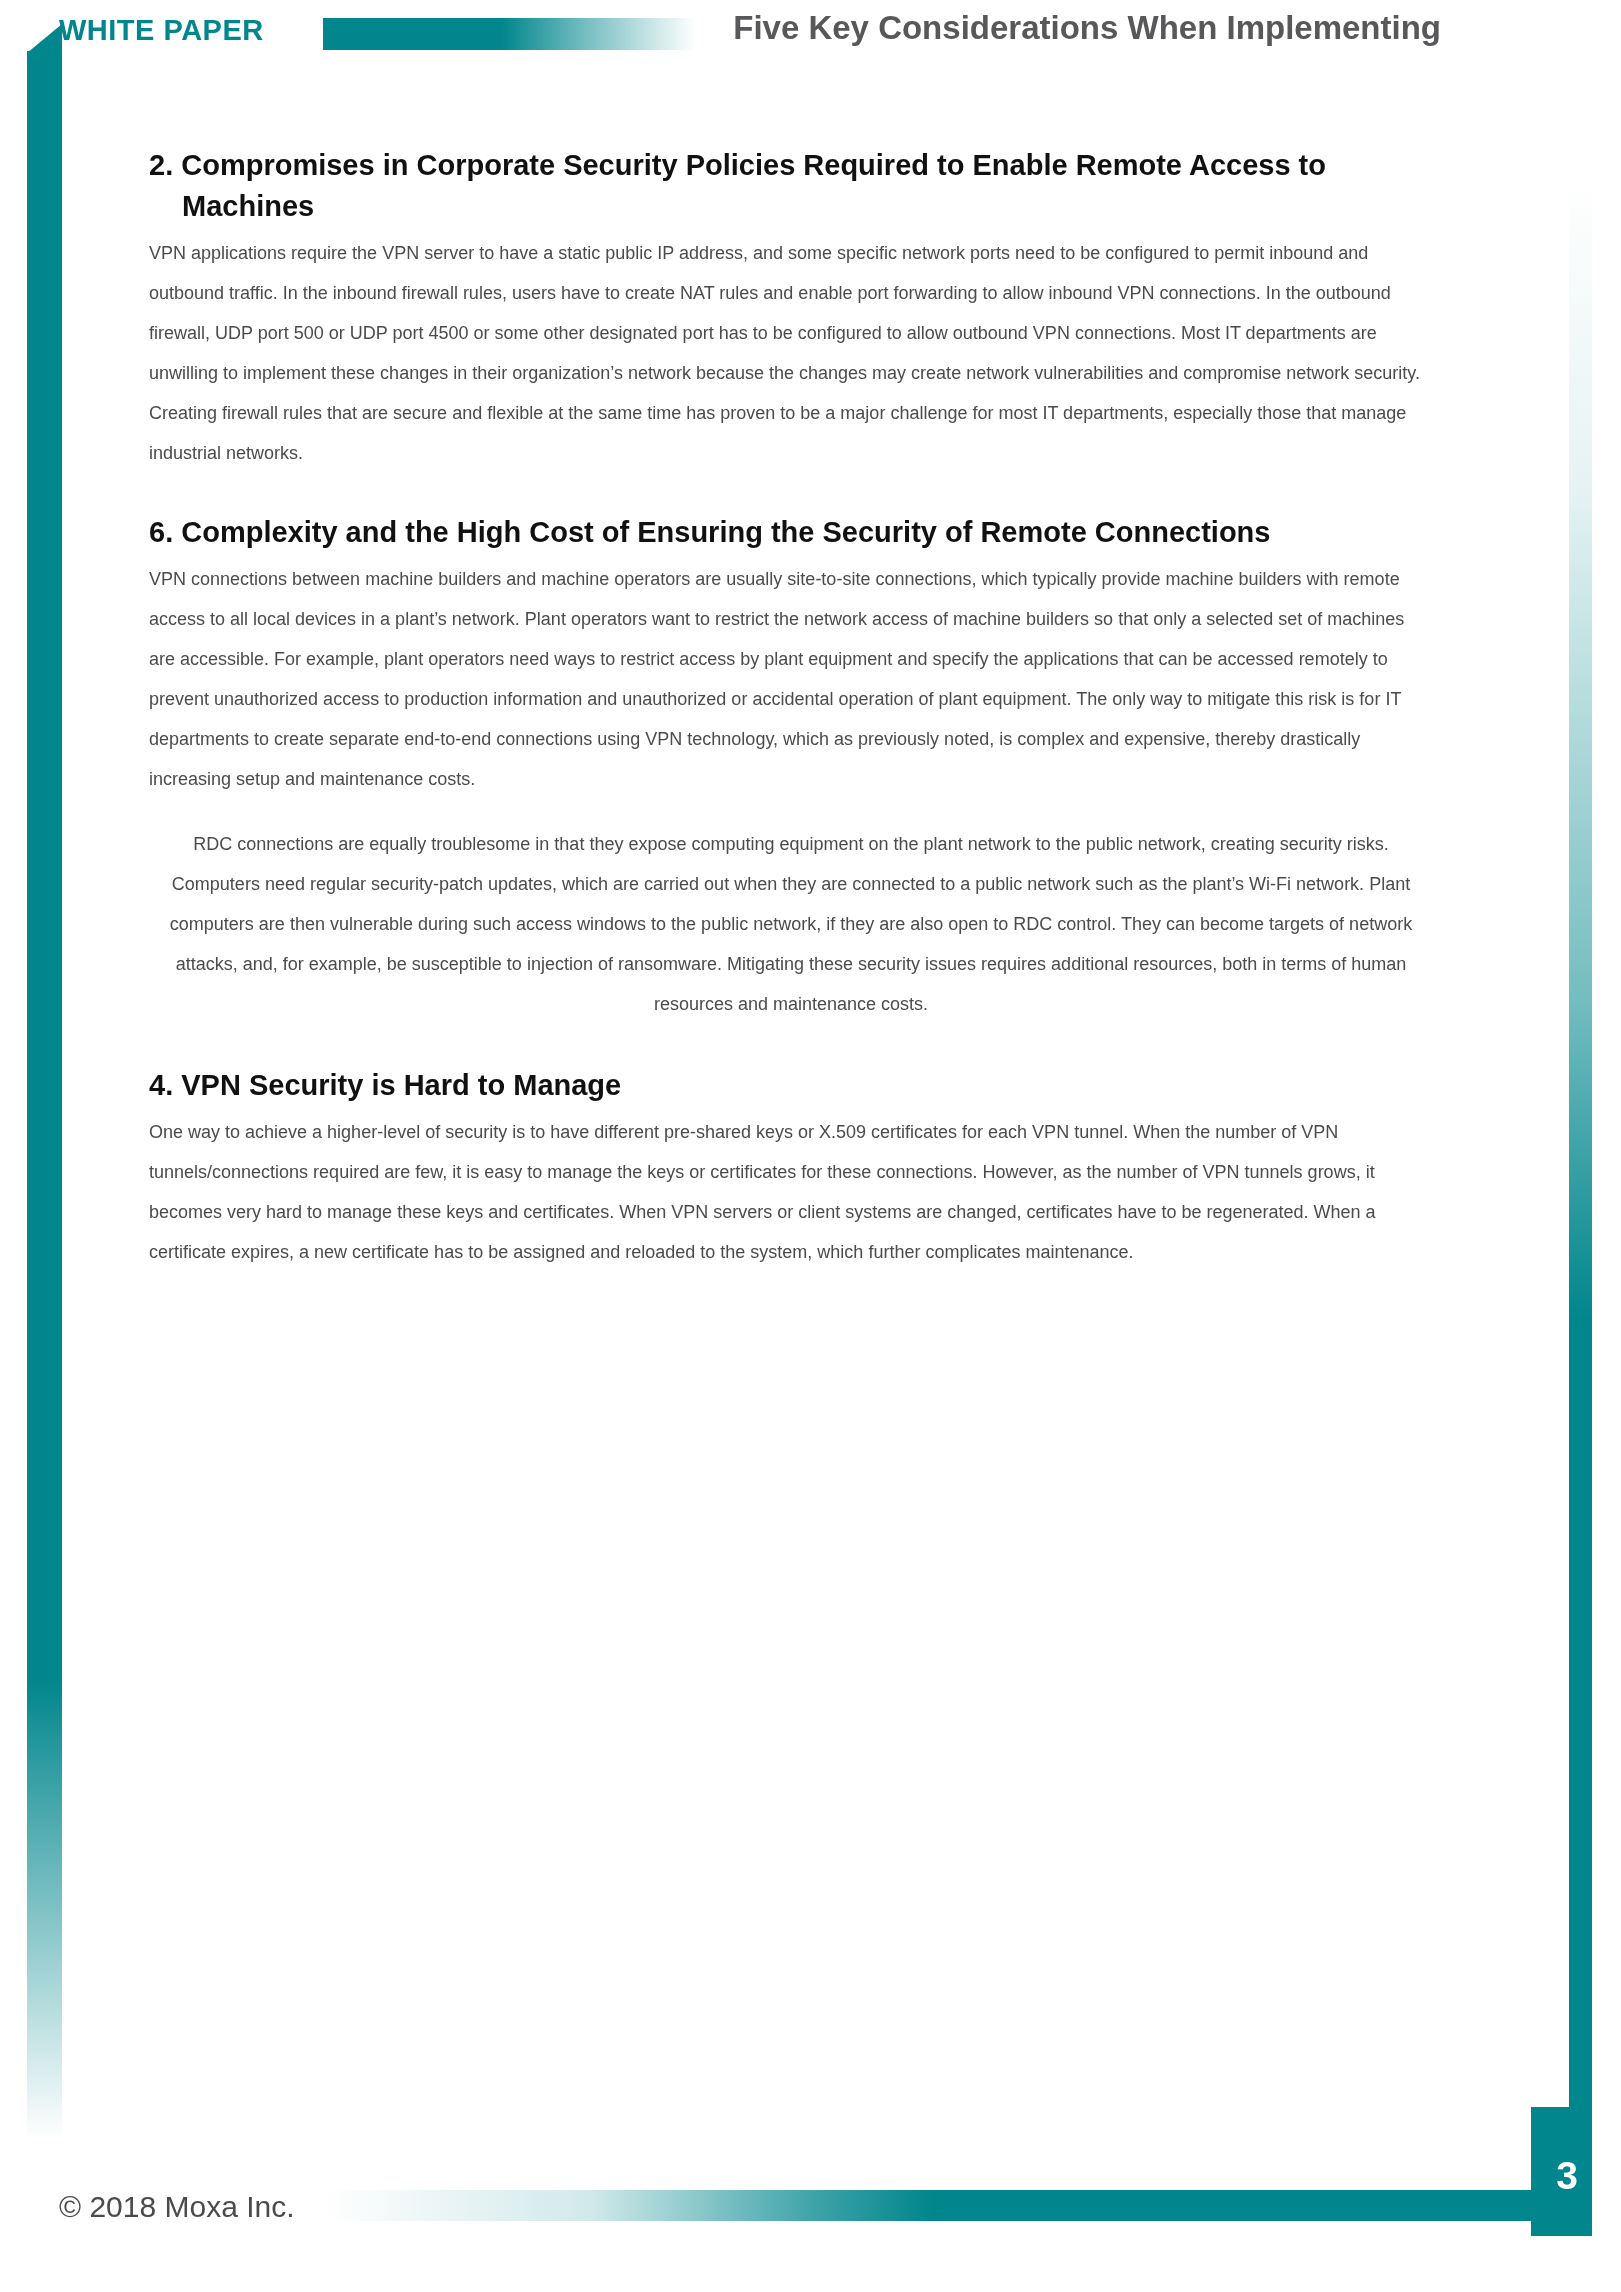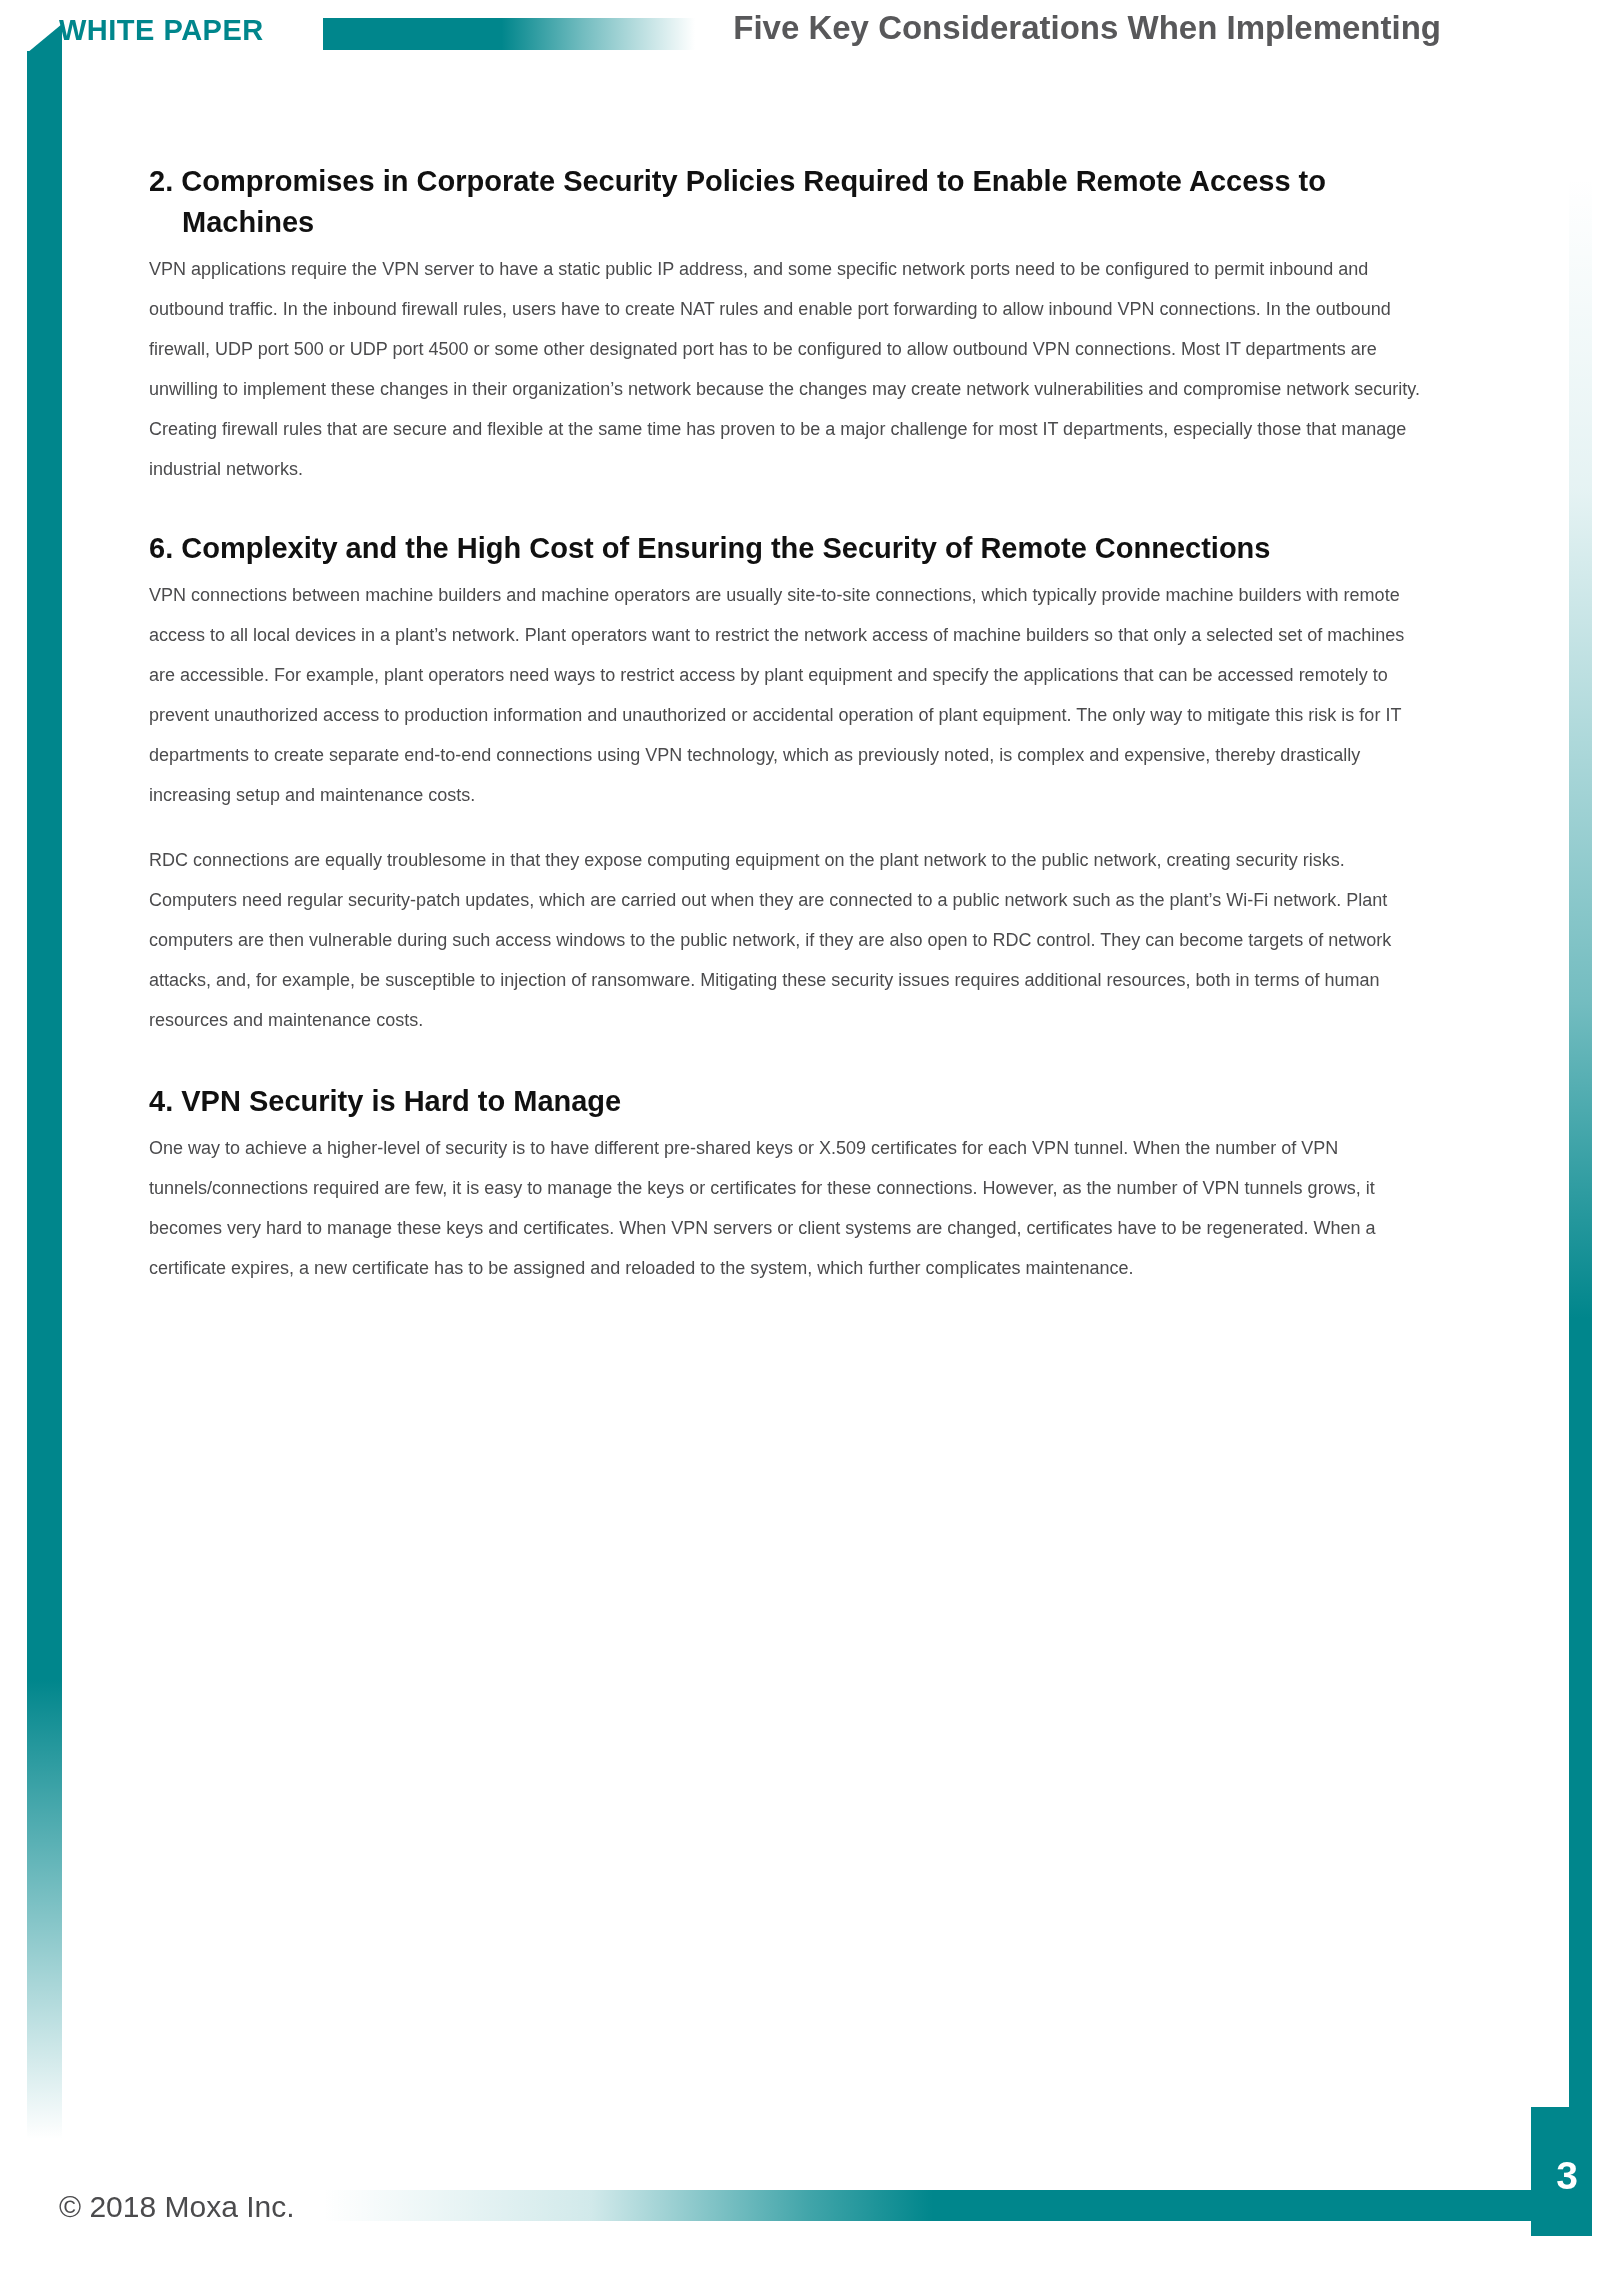--- a/index.html
+++ b/index.html
@@ -115,35 +115,35 @@
     padding: 0;
     font-family: "Liberation Sans", sans-serif;
     font-weight: bold;
     font-size: 29px;
     line-height: 41px;
     color: #111111;
     text-indent: -33px;
     padding-left: 33px;
     max-width: 1245px;
   }
-  h2.sec.two { margin-top: 16px; }
+  h2.sec.two { margin-top: 0; }
   h2.sec.three { margin-top: 39px; }
   h2.sec.four { margin-top: 41px; }
 
   p.body {
     margin: 0 0 25.5px 0;
     padding: 0;
     font-family: "Liberation Sans", sans-serif;
     font-size: 18px;
     line-height: 40px;
     color: #4b4b4d;
     text-align: left;
     max-width: 1284px;
   }
-  p.body.tight { margin-bottom: 0; }
+  p.body.tight { margin-bottom: 0; text-align: center; }
 
   
   .footer-bar {
     position: absolute;
     left: 323px;
     bottom: 72px;
     width: 1219px;
     height: 31px;
     background: linear-gradient(to right,
         rgba(255,255,255,0) 0%,

